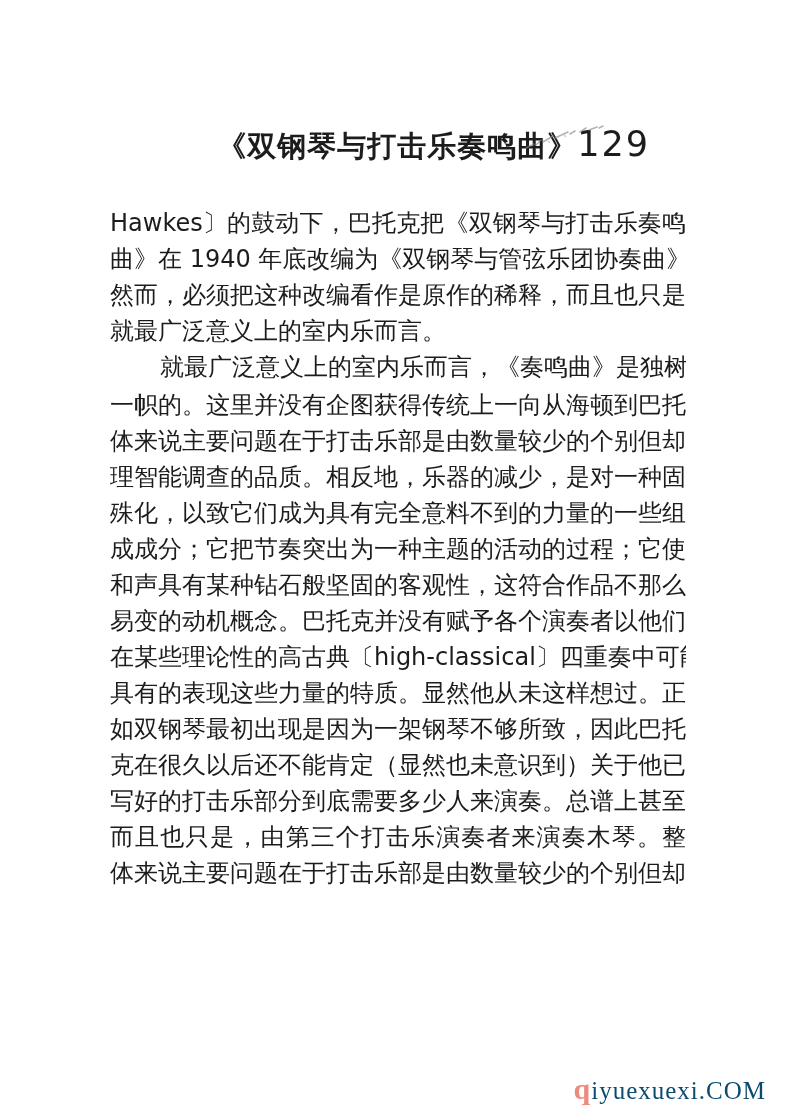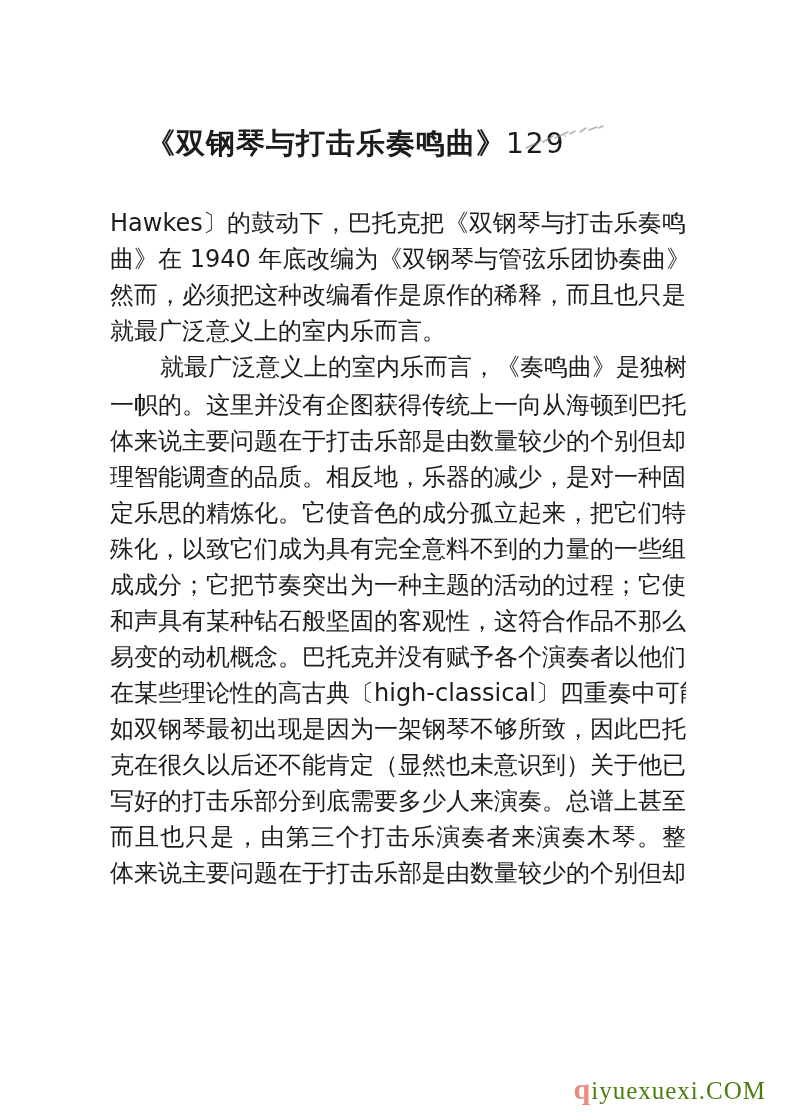--- a/index.html
+++ b/index.html
@@ -13,36 +13,36 @@
     height: 1120px;
     background: #ffffff;
     overflow: hidden;
     font-family: "DejaVu Sans", sans-serif;
     color: #1c1c1c;
   }
   
   .running-head {
     position: absolute;
     top: 124px;
-    left: 110px;
+    left: 126px;
     width: 578px;
     display: flex;
-    justify-content: flex-start;
+    justify-content: flex-end;
     align-items: baseline;
   }
   .book-title {
     margin-left: 36px;
     font-size: 29px;
     font-weight: bold;
     letter-spacing: 1px;
     white-space: nowrap;
   }
   .page-number {
-    margin-right: 40px;
-    font-size: 28px;
+    margin-right: 54px;
+    font-size: 35px;
     letter-spacing: 2px;
   }
   .scribble {
     position: absolute;
     top: 124px;
     left: 520px;
     width: 86px;
     height: 30px;
     pointer-events: none;
   }
@@ -105,31 +105,31 @@
         <div class="line">Hawkes〕的鼓动下，巴托克把《双钢琴与打击乐奏鸣</div>
         <div class="line">曲》在 1940 年底改编为《双钢琴与管弦乐团协奏曲》。</div>
         <div class="line">然而，必须把这种改编看作是原作的稀释，而且也只是</div>
         <div class="line">就最广泛意义上的室内乐而言。</div>
       </div>
     <div class="para para-indent">
         <div class="line">就最广泛意义上的室内乐而言，《奏鸣曲》是独树</div>
         <div class="line">一帜的。这里并没有企图获得传统上一向从海顿到巴托</div>
         <div class="line">体来说主要问题在于打击乐部是由数量较少的个别但却</div>
         <div class="line">理智能调查的品质。相反地，乐器的减少，是对一种固</div>
-        <div class="line">定乐思的精炼化。它使音色的成分孤立起来，把它们特</div>
         <div class="line">殊化，以致它们成为具有完全意料不到的力量的一些组</div>
         <div class="line">成成分；它把节奏突出为一种主题的活动的过程；它使</div>
         <div class="line">和声具有某种钻石般坚固的客观性，这符合作品不那么</div>
         <div class="line">易变的动机概念。巴托克并没有赋予各个演奏者以他们</div>
         <div class="line">在某些理论性的高古典〔high-classical〕四重奏中可能</div>
+        <div class="line">具有的表现这些力量的特质。显然他从未这样想过。正</div>
         <div class="line">如双钢琴最初出现是因为一架钢琴不够所致，因此巴托</div>
         <div class="line">克在很久以后还不能肯定（显然也未意识到）关于他已</div>
         <div class="line">写好的打击乐部分到底需要多少人来演奏。总谱上甚至</div>
         <div class="line">而且也只是，由第三个打击乐演奏者来演奏木琴。整</div>
         <div class="line">体来说主要问题在于打击乐部是由数量较少的个别但却</div>
       </div>
   </div>
 
   <div class="watermark">
-    <span class="wm-q" style="color: rgb(238, 138, 124);">q</span><span style="color: #4d7c0f;">iyuexuexi.COM</span>
+    <span class="wm-q" style="color: rgb(238, 138, 124);">q</span><span style="color: #0c4a6e;">iyuexuexi.COM</span>
   </div>
 
 </div>
 
 </body></html>

